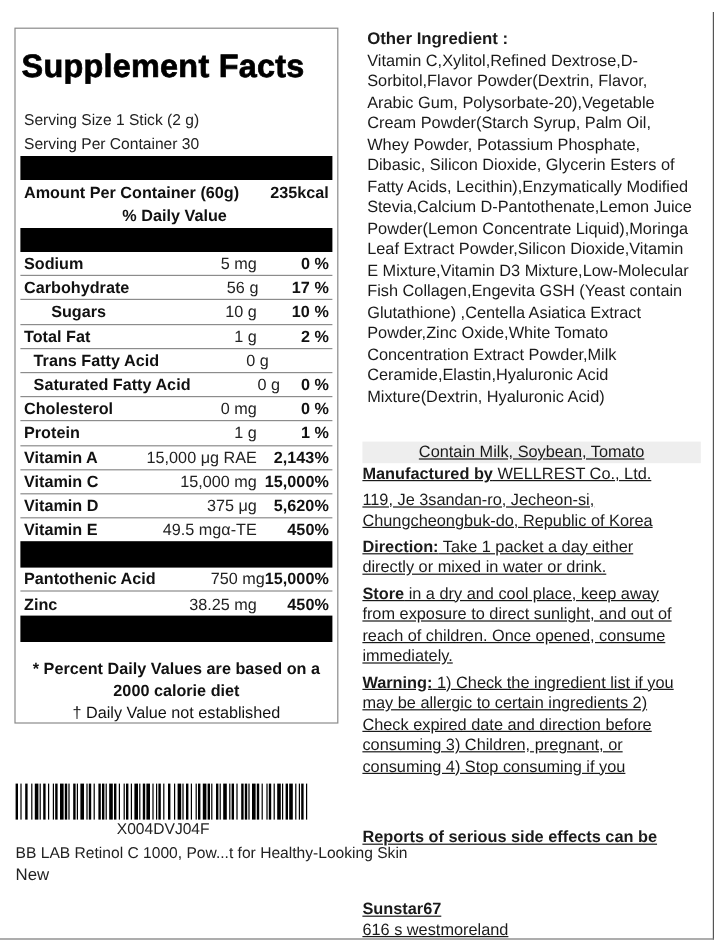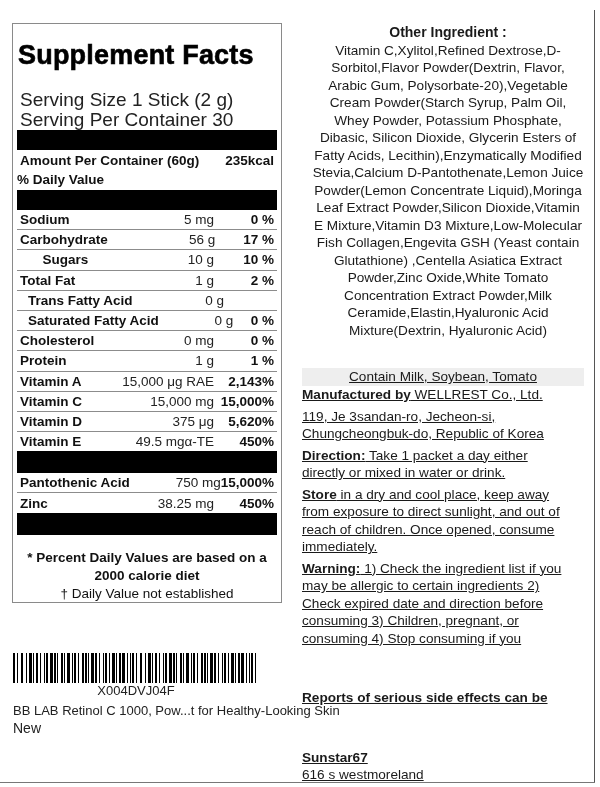--- a/index.html
+++ b/index.html
@@ -10,28 +10,28 @@
   
   .facts {
     position: absolute; left: 12px; top: 23px; width: 270px; height: 580px;
     border: 1px solid #8a8a8a; box-sizing: border-box; padding: 0 4px 0 4px;
   }
   .facts-title {
     font-family: "Liberation Sans", sans-serif; font-weight: 900; font-size: 27px;
     letter-spacing: 0.2px; margin: 14px 0 0 1px; line-height: 34px; color: #000;
     -webkit-text-stroke: 0.6px #000;
   }
-  .serving { font-size: 19px; line-height: 20px; margin-left: 3px; color: #222; }
+  .serving { font-size: 13px; line-height: 20px; margin-left: 3px; color: #222; }
   .serving.first { margin-top: 18px; }
   .bar { background: #000; height: 20px; margin: 0 0 0 0; }
   .apc {
     display: flex; justify-content: space-between; font-weight: bold; font-size: 13.5px;
     margin: 2px 3px 0 3px; line-height: 18px;
   }
-  .dv-head { text-align: left; font-weight: bold; font-size: 13.5px; margin: 0 3px 0 0; line-height: 20px; }
+  .dv-head { text-align: center; font-weight: bold; font-size: 13.5px; margin: 0 3px 0 0; line-height: 20px; }
   .row {
     display: flex; align-items: center; height: 19.2px; border-bottom: 1px solid #8c8c8c;
     font-size: 13.5px; padding: 0 3px;
   }
   .row:last-child { border-bottom: none; }
   .row .n { flex: 1; font-weight: bold; white-space: nowrap; }
   .row .n.indent1 { padding-left: 7px; text-align: center; }
   .row .n.indent2 { padding-left: 8px; }
   .row .a { width: 110px; text-align: right; color: #222; white-space: nowrap; }
   .row .p { width: 60px; text-align: right; font-weight: bold; white-space: nowrap; }
@@ -40,21 +40,21 @@
 
   
   .barcode { position: absolute; left: 13px; top: 653px; width: 246px; height: 30px; display: flex; align-items: stretch; }
   .barcode span { display: block; background: #000; height: 100%; }
   .barcode-id { position: absolute; left: 13px; top: 683px; width: 246px; text-align: center; font-size: 13px; color: #222; }
   .product-name { position: absolute; left: 13px; top: 703px; font-size: 13px; color: #222; white-space: nowrap; }
   .condition { position: absolute; left: 13px; top: 720px; font-size: 14px; color: #222; }
 
   
   .ingredients {
-    position: absolute; left: 306px; top: 24px; width: 284px; text-align: center;
+    position: absolute; left: 306px; top: 24px; width: 284px; text-align: left;
     font-size: 13.6px; line-height: 17.5px; color: #1a1a1a;
   }
   .ingredients .h { font-weight: bold; font-size: 14px; margin-bottom: 0; }
   .right-border {
     position: absolute; left: 594px; top: 10px; width: 1px; height: 773px; background: #555;
   }
   .bottom-border {
     position: absolute; left: 0px; top: 782px; width: 595px; height: 1px; background: #777;
   }
   .info { position: absolute; left: 302px; top: 368px; width: 288px; font-size: 13.6px; color: #1a1a1a; text-decoration: underline; }

